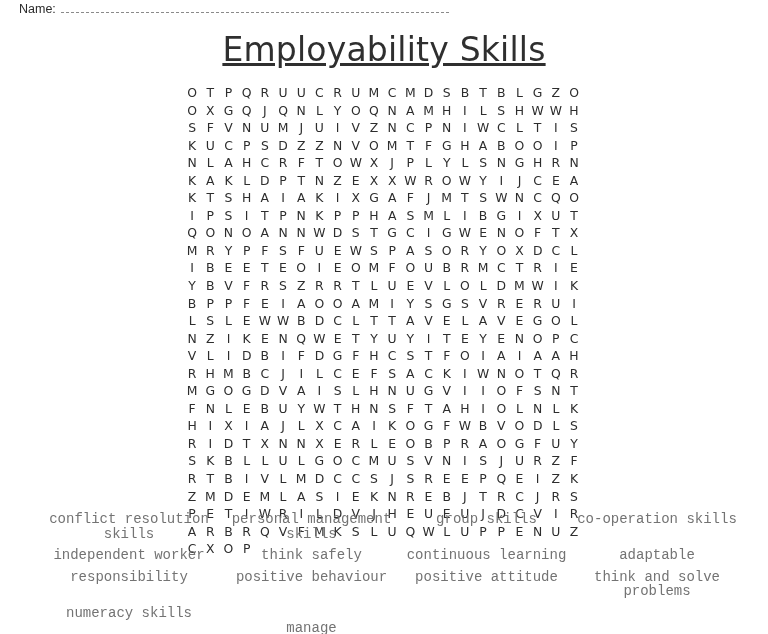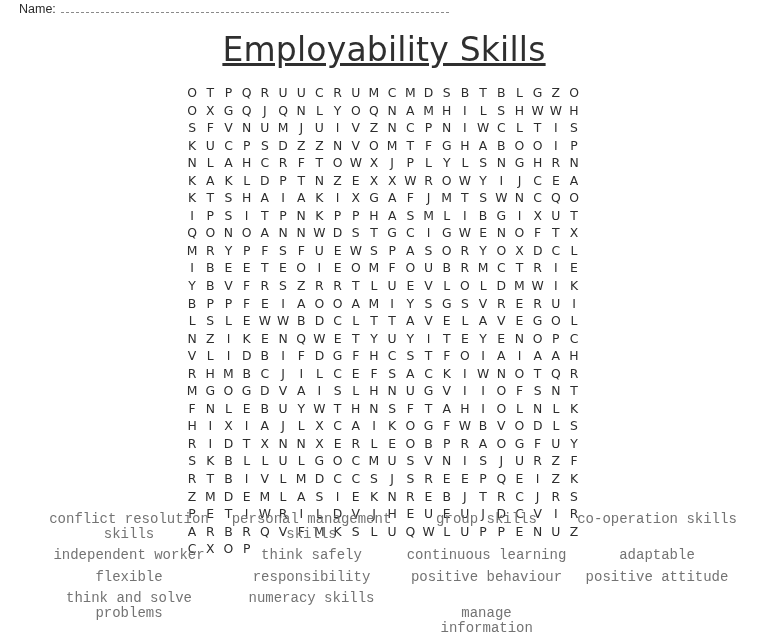--- a/index.html
+++ b/index.html
@@ -684,20 +684,19 @@
 
 <div id="wordlist">
     <div class="word">conflict resolution skills</div>
     <div class="word">personal management skills</div>
     <div class="word">group skills</div>
     <div class="word">co-operation skills</div>
     <div class="word">independent worker</div>
     <div class="word">think safely</div>
     <div class="word">continuous learning</div>
     <div class="word">adaptable</div>
-    <div class="word">flexible</div>
     <div class="word">responsibility</div>
     <div class="word">positive behaviour</div>
     <div class="word">positive attitude</div>
     <div class="word">think and solve problems</div>
     <div class="word">numeracy skills</div>
     <div class="word narrow">manage information</div>
   </div>
 
 </body></html>

